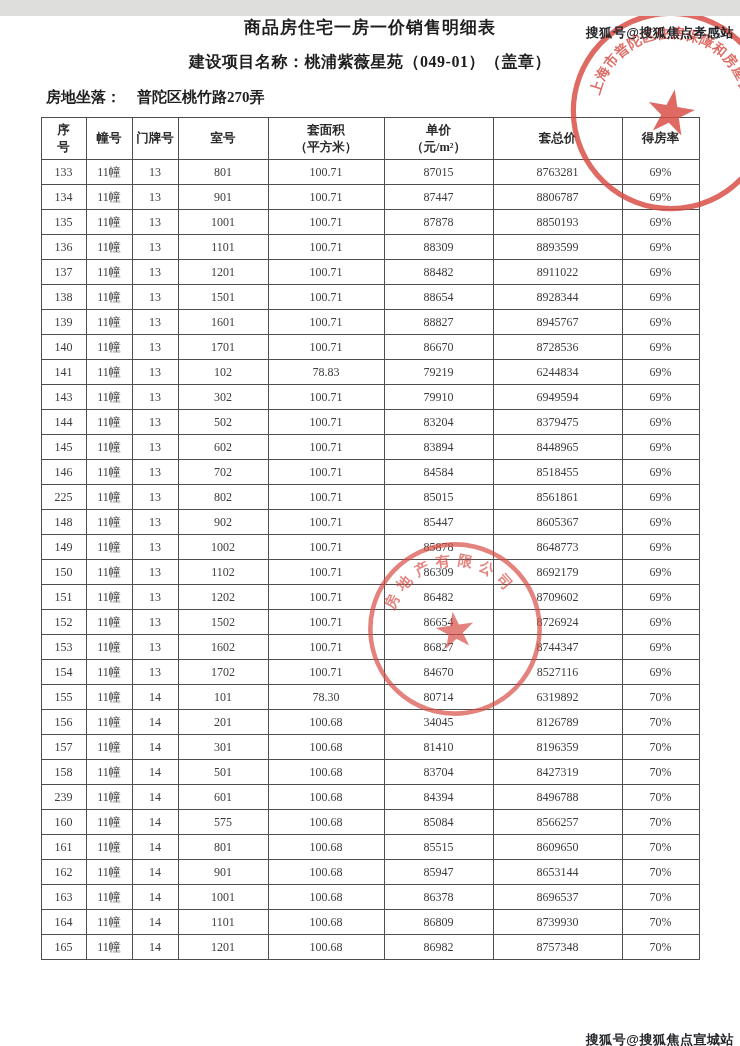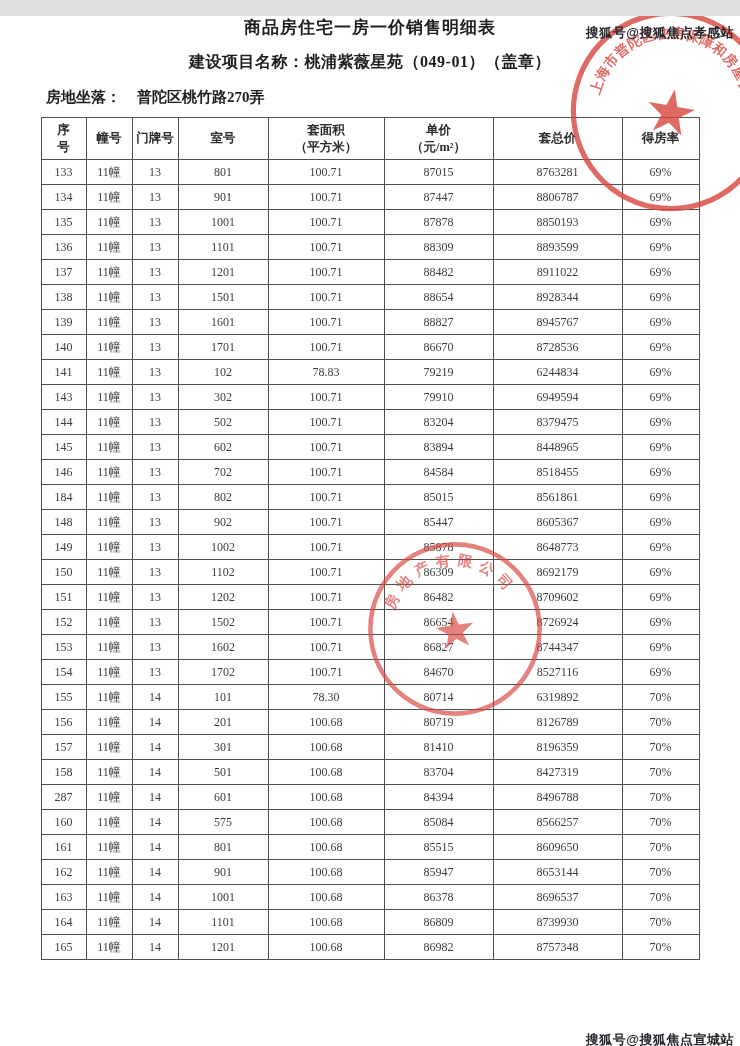--- a/index.html
+++ b/index.html
@@ -253,21 +253,21 @@
           <td>146</td>
           <td>11幢</td>
           <td>13</td>
           <td>702</td>
           <td>100.71</td>
           <td>84584</td>
           <td>8518455</td>
           <td>69%</td>
         </tr>
         <tr>
-          <td>184</td>
+          <td>225</td>
           <td>11幢</td>
           <td>13</td>
           <td>802</td>
           <td>100.71</td>
           <td>85015</td>
           <td>8561861</td>
           <td>69%</td>
         </tr>
         <tr>
           <td>148</td>
@@ -348,21 +348,21 @@
           <td>80714</td>
           <td>6319892</td>
           <td>70%</td>
         </tr>
         <tr>
           <td>156</td>
           <td>11幢</td>
           <td>14</td>
           <td>201</td>
           <td>100.68</td>
-          <td>80719</td>
+          <td>34045</td>
           <td>8126789</td>
           <td>70%</td>
         </tr>
         <tr>
           <td>157</td>
           <td>11幢</td>
           <td>14</td>
           <td>301</td>
           <td>100.68</td>
           <td>81410</td>
@@ -373,21 +373,21 @@
           <td>158</td>
           <td>11幢</td>
           <td>14</td>
           <td>501</td>
           <td>100.68</td>
           <td>83704</td>
           <td>8427319</td>
           <td>70%</td>
         </tr>
         <tr>
-          <td>287</td>
+          <td>239</td>
           <td>11幢</td>
           <td>14</td>
           <td>601</td>
           <td>100.68</td>
           <td>84394</td>
           <td>8496788</td>
           <td>70%</td>
         </tr>
         <tr>
           <td>160</td>

